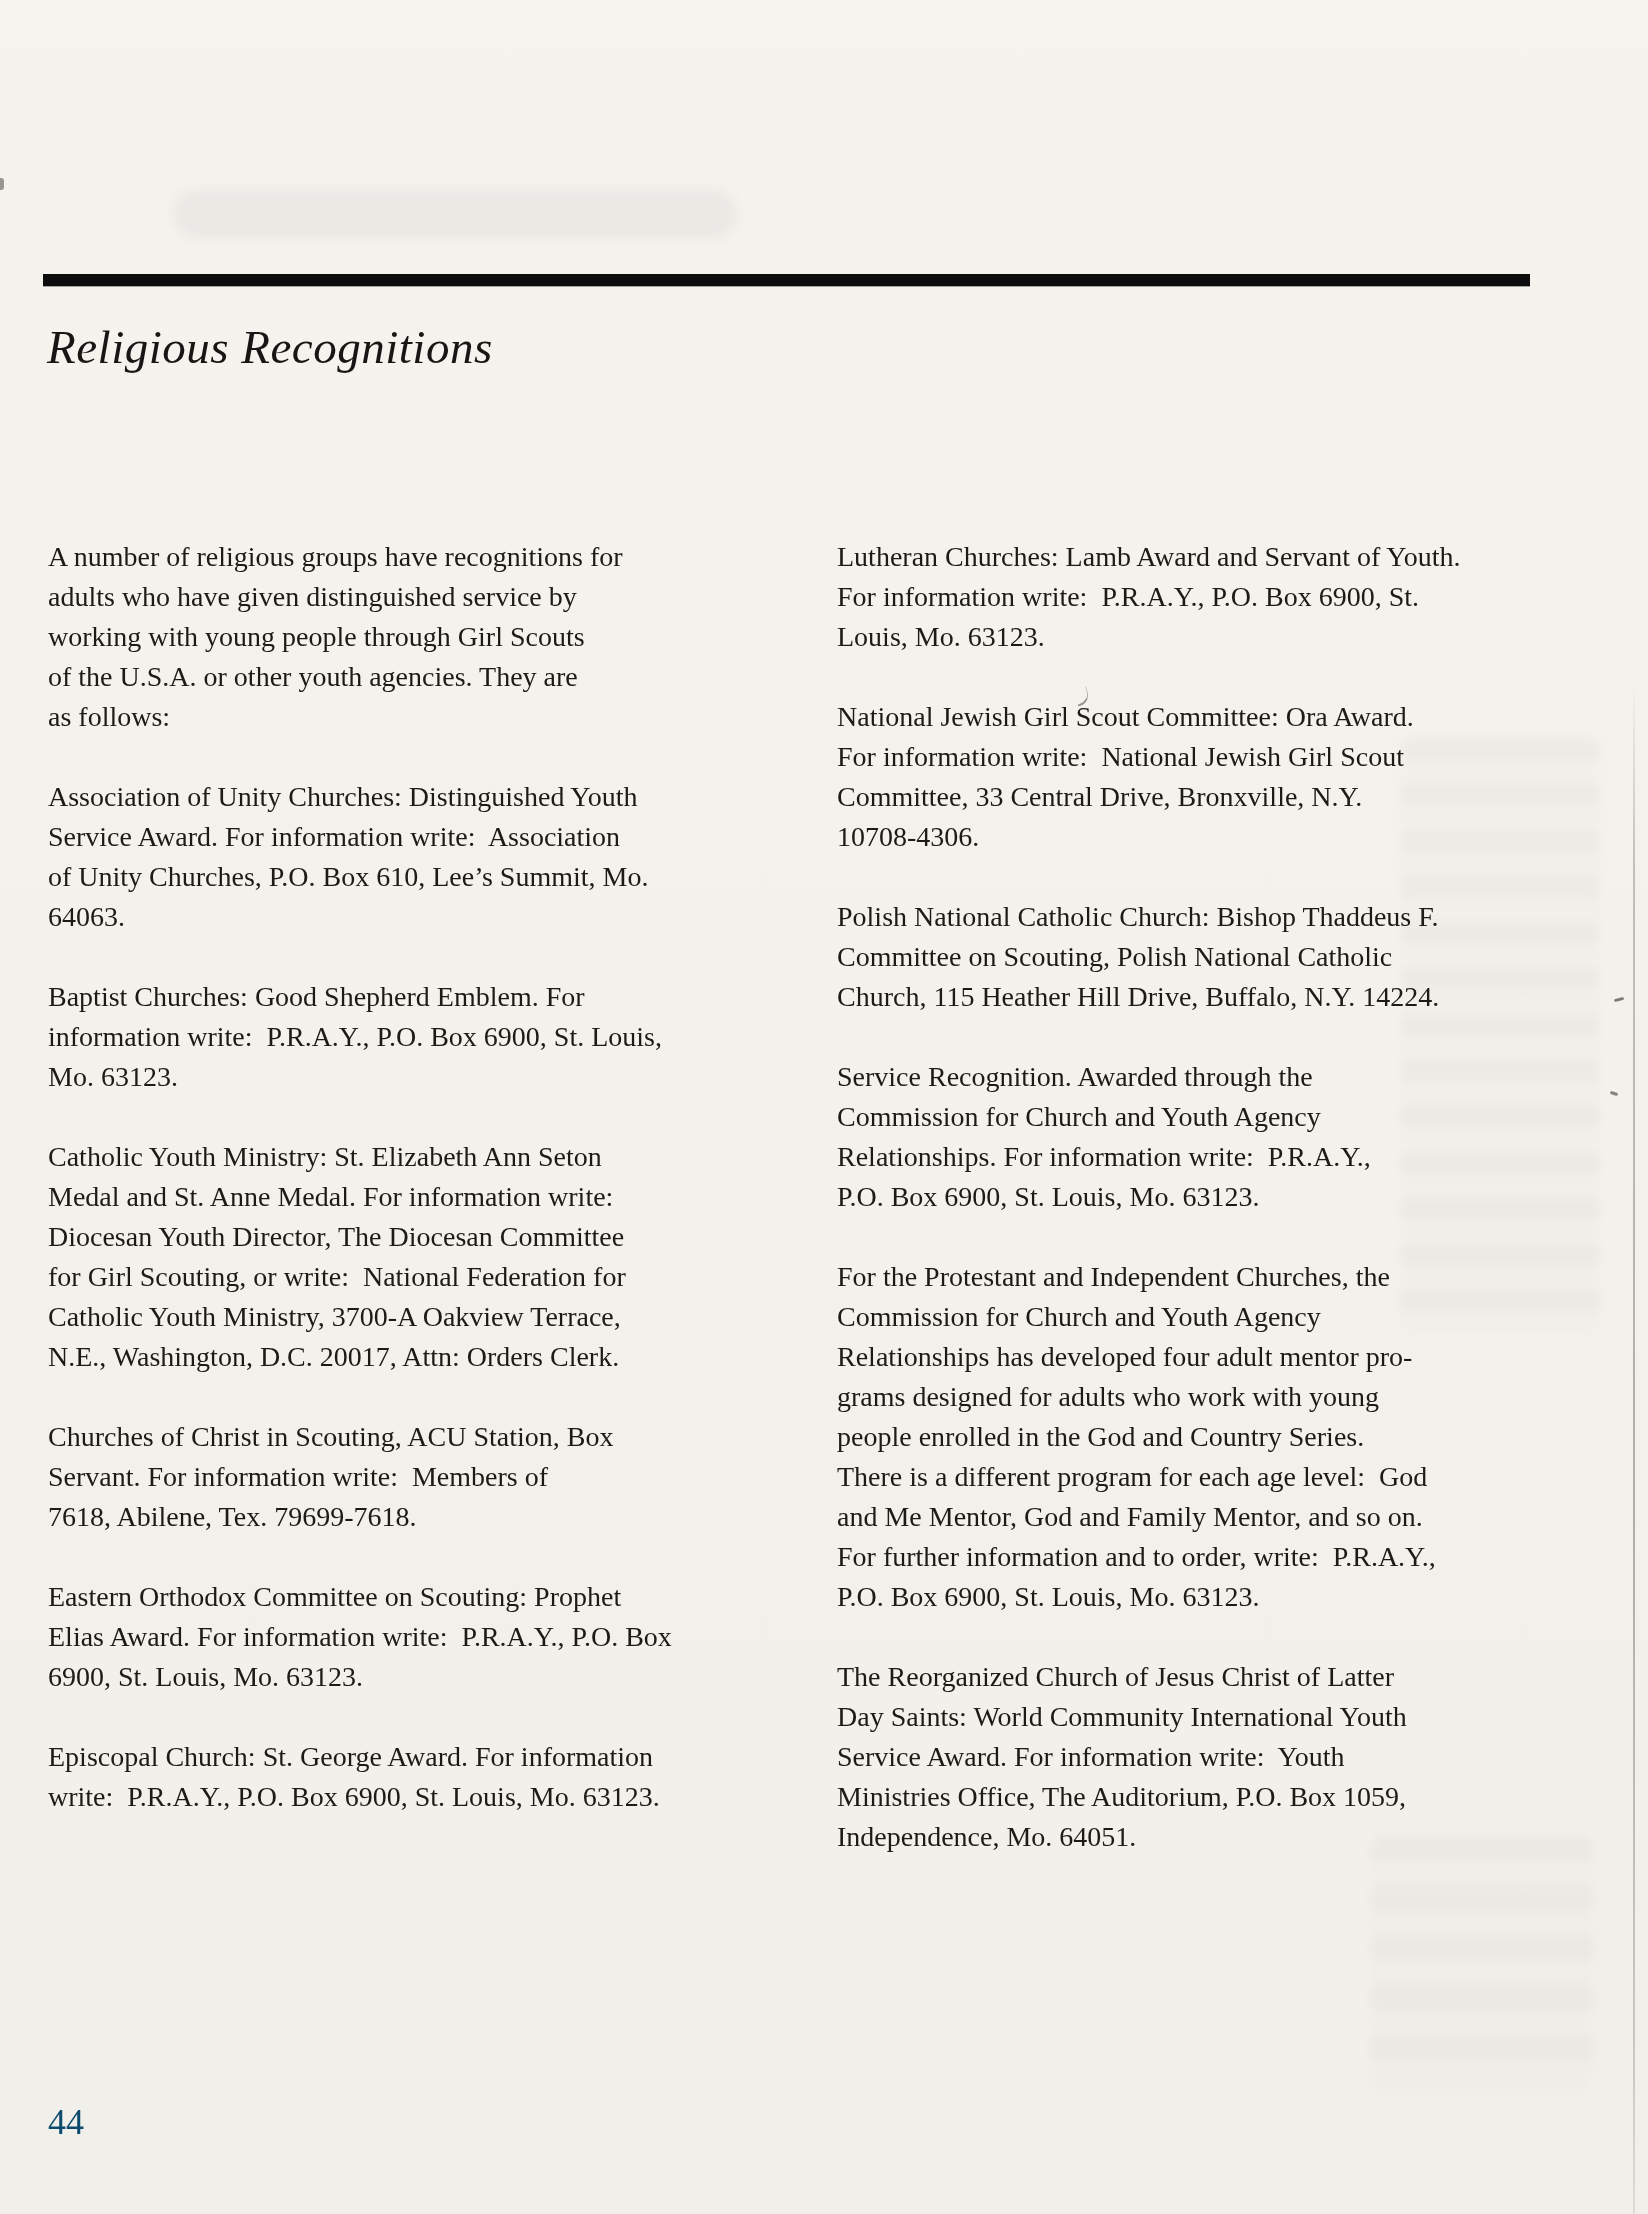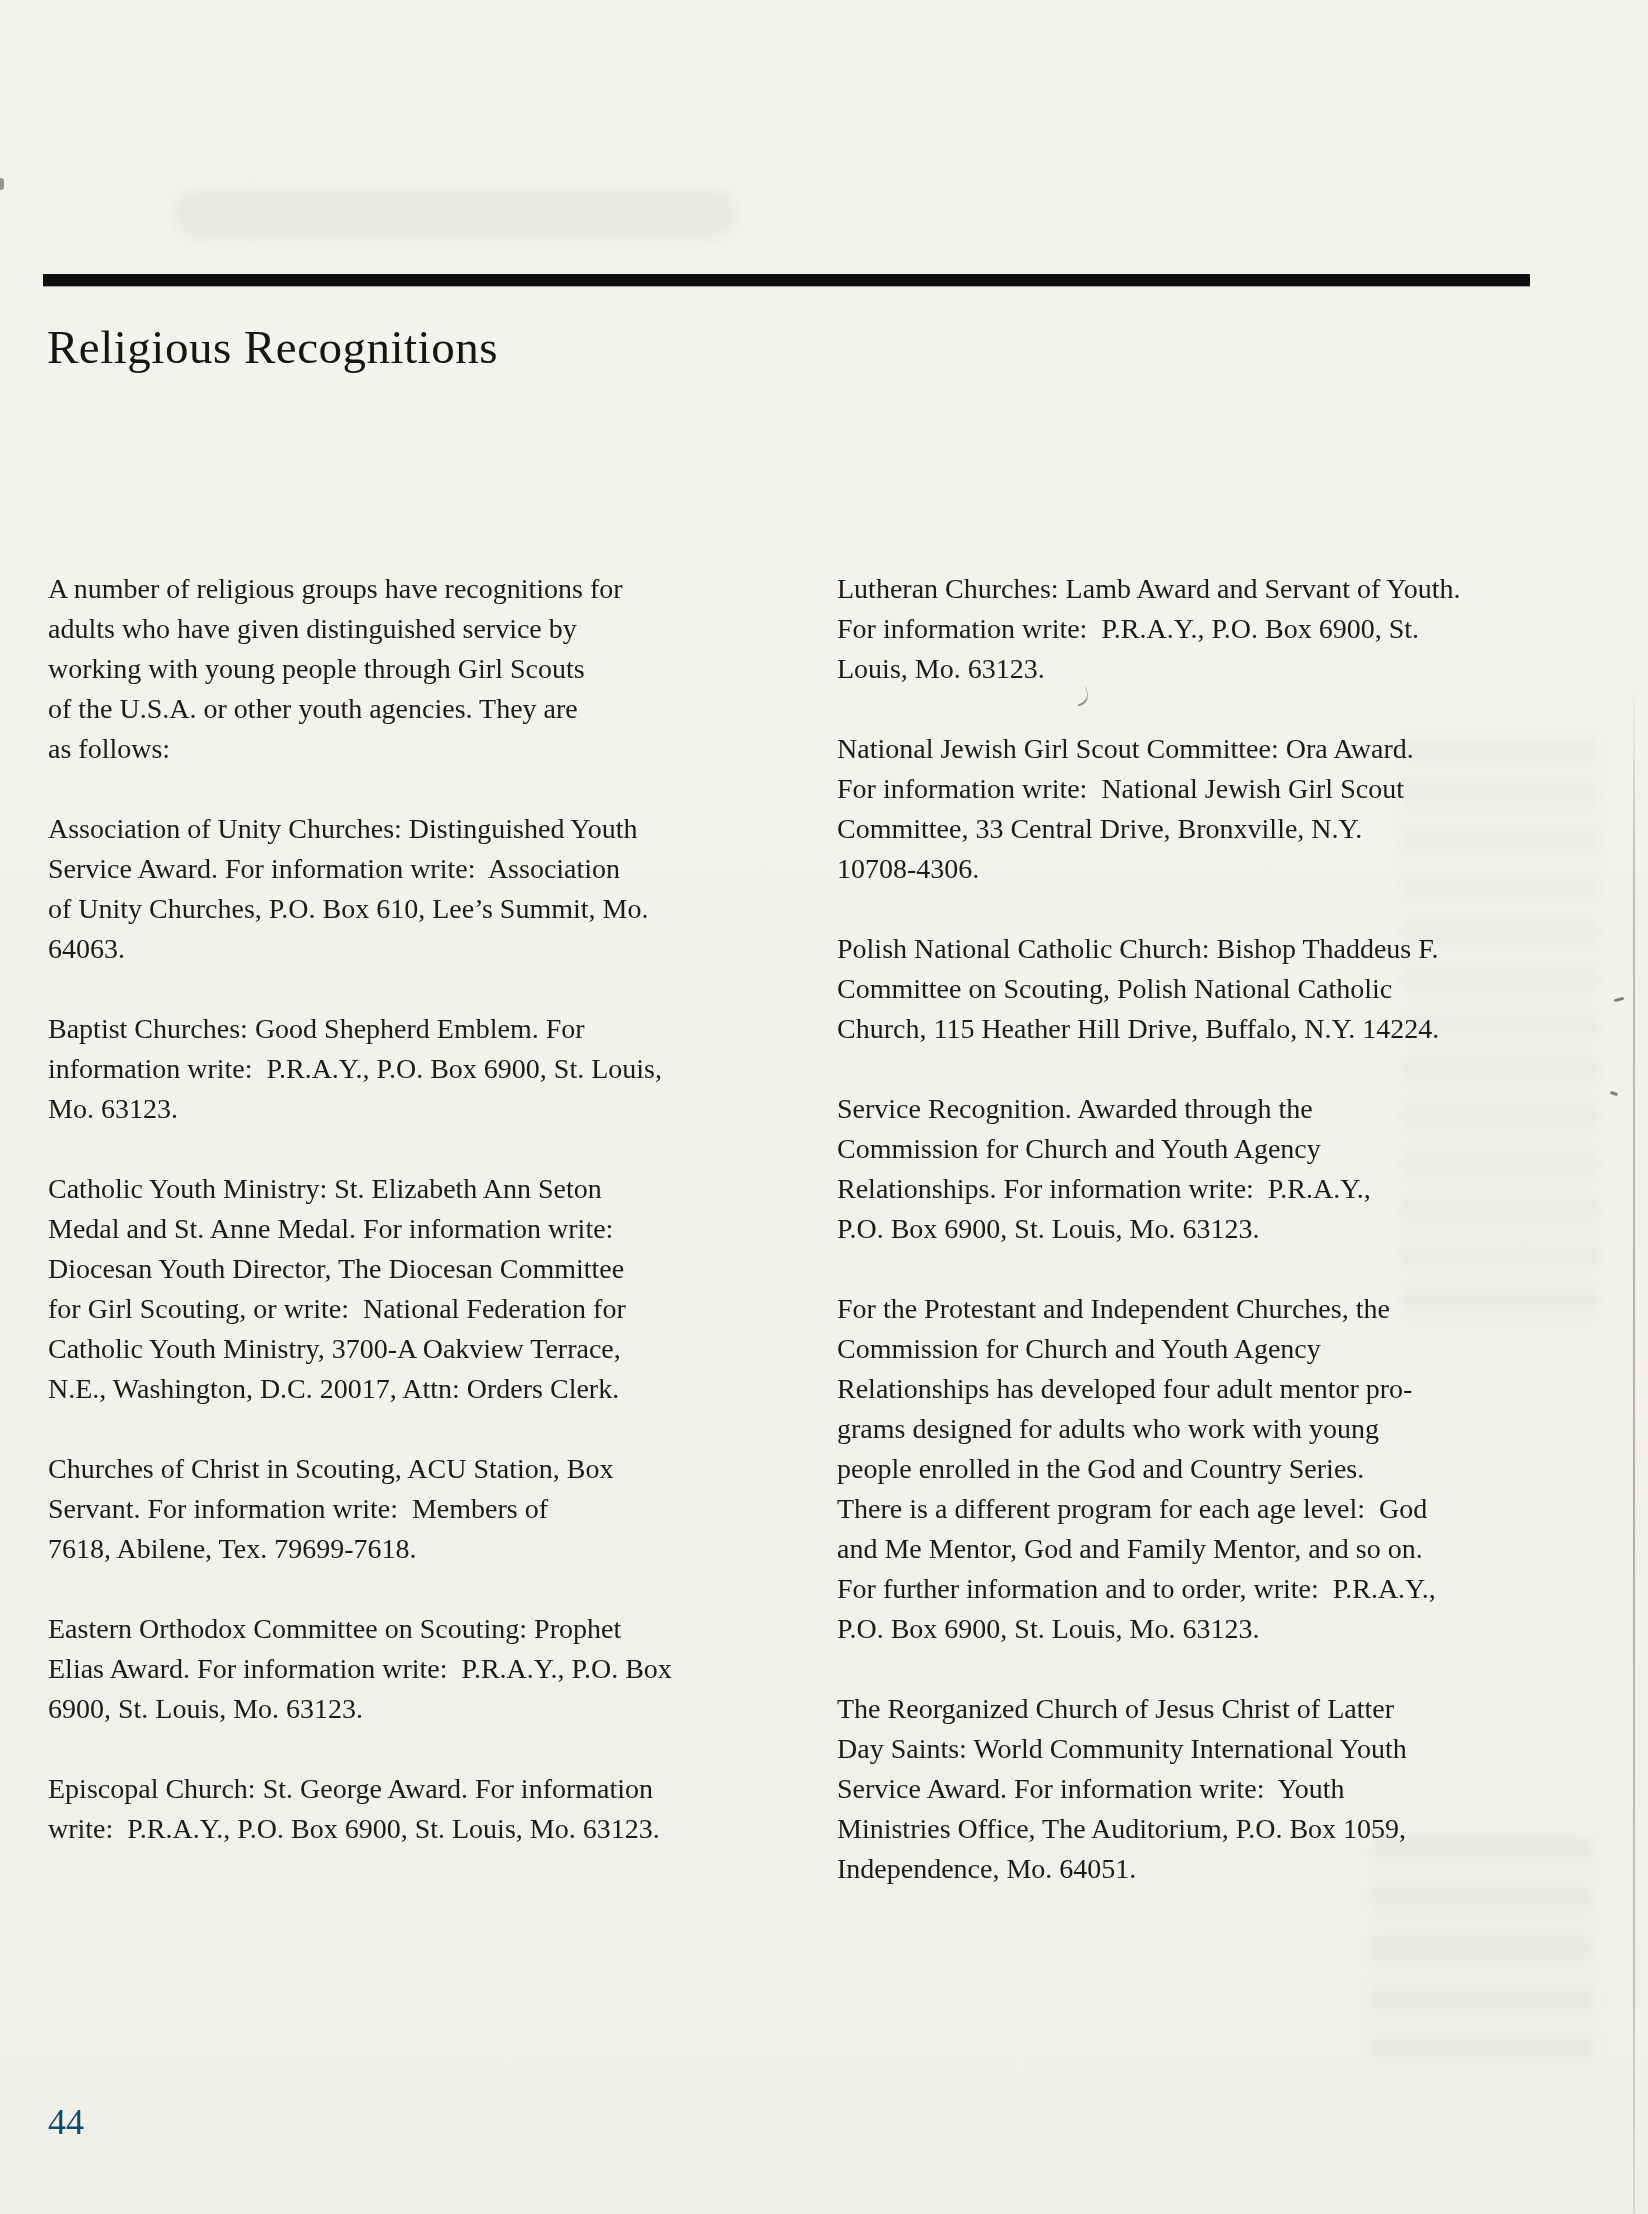--- a/index.html
+++ b/index.html
@@ -14,25 +14,25 @@
     font-family:"Liberation Serif", serif;
     color:var(--ink);
   }
   .rule{
     position:absolute;left:43px;top:274px;width:1487px;height:12px;
     background:var(--rule);
     box-shadow:0 1px 0 rgba(13,13,13,0.35);
   }
   .title{
     position:absolute;left:47px;top:320px;
-    font-size:47px;letter-spacing:0.5px;color:#171614;
+    font-size:47px;font-style:italic;letter-spacing:0.5px;color:#171614;
     white-space:pre;
   }
   .col{
-    position:absolute;top:569px;width:782px;
+    position:absolute;top:537px;width:782px;
     font-size:28px;line-height:40px;
   }
   #col-left{left:48px;}
   #col-right{left:837px;}
   .para{margin:0 0 40px 0;}
   .line{white-space:pre;}
   .it{}
   .pagenum{
     position:absolute;left:48px;top:2101px;
     font-size:36px;color:#0c4a6e;

